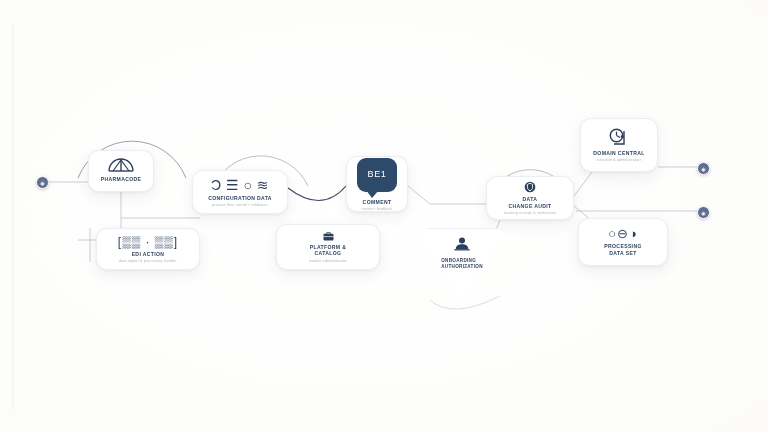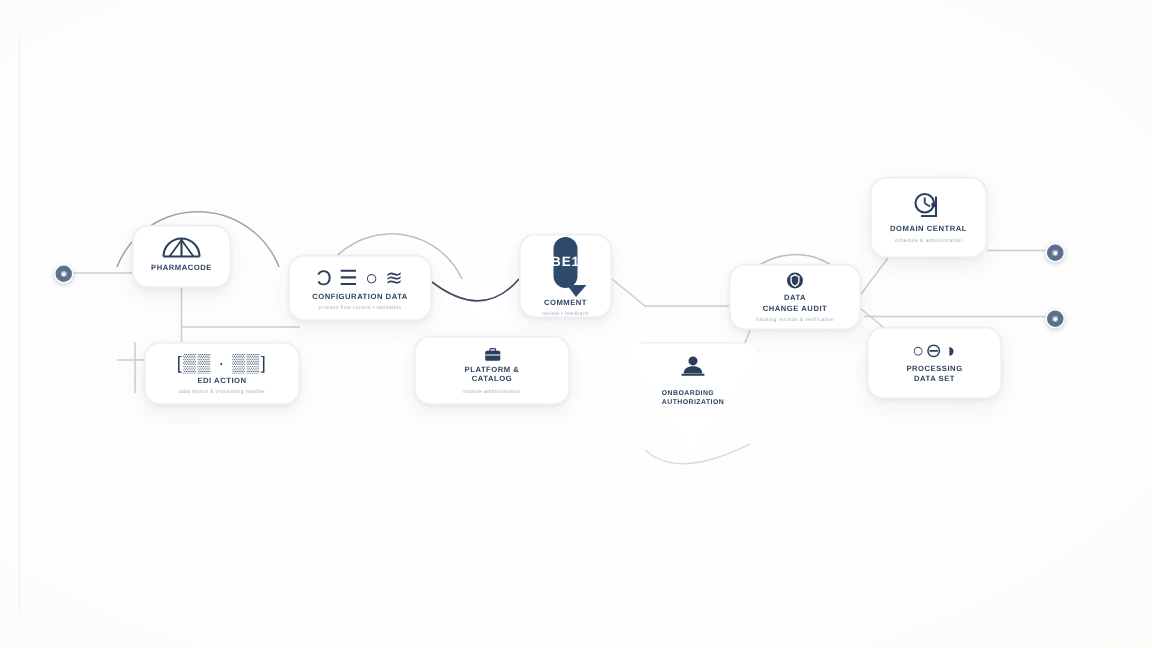--- a/index.html
+++ b/index.html
@@ -101,25 +101,25 @@
     background:#5d6f8c;border:1px solid #ffffff;
     box-shadow:0 1px 3px rgba(40,55,80,.25);
     display:flex;align-items:center;justify-content:center;
     color:#ffffff;font-size:5px;font-weight:700;
   }
   #dot-start{left:36px; top:176px;}
   #dot-end-top{left:697px;top:162px;}
   #dot-end-bottom{left:697px;top:206px;}
 
   .bubble{
-    width:16px;height:34px;
+    width:40px;height:34px;
     background:#2e4a6b;border-radius:9px;
     position:relative;
     display:flex;align-items:center;justify-content:center;
-    color:#fff;font-size:9px;font-weight:700;letter-spacing:.6px;
+    color:#fff;font-size:9px;font-weight:400;letter-spacing:.6px;
   }
   .bubble:after{
     content:"";position:absolute;left:9px;bottom:-6px;
     border-left:6px solid transparent;border-right:7px solid transparent;
     border-top:8px solid #2e4a6b;
   }
 </style>
 </head>
 <body>
 

